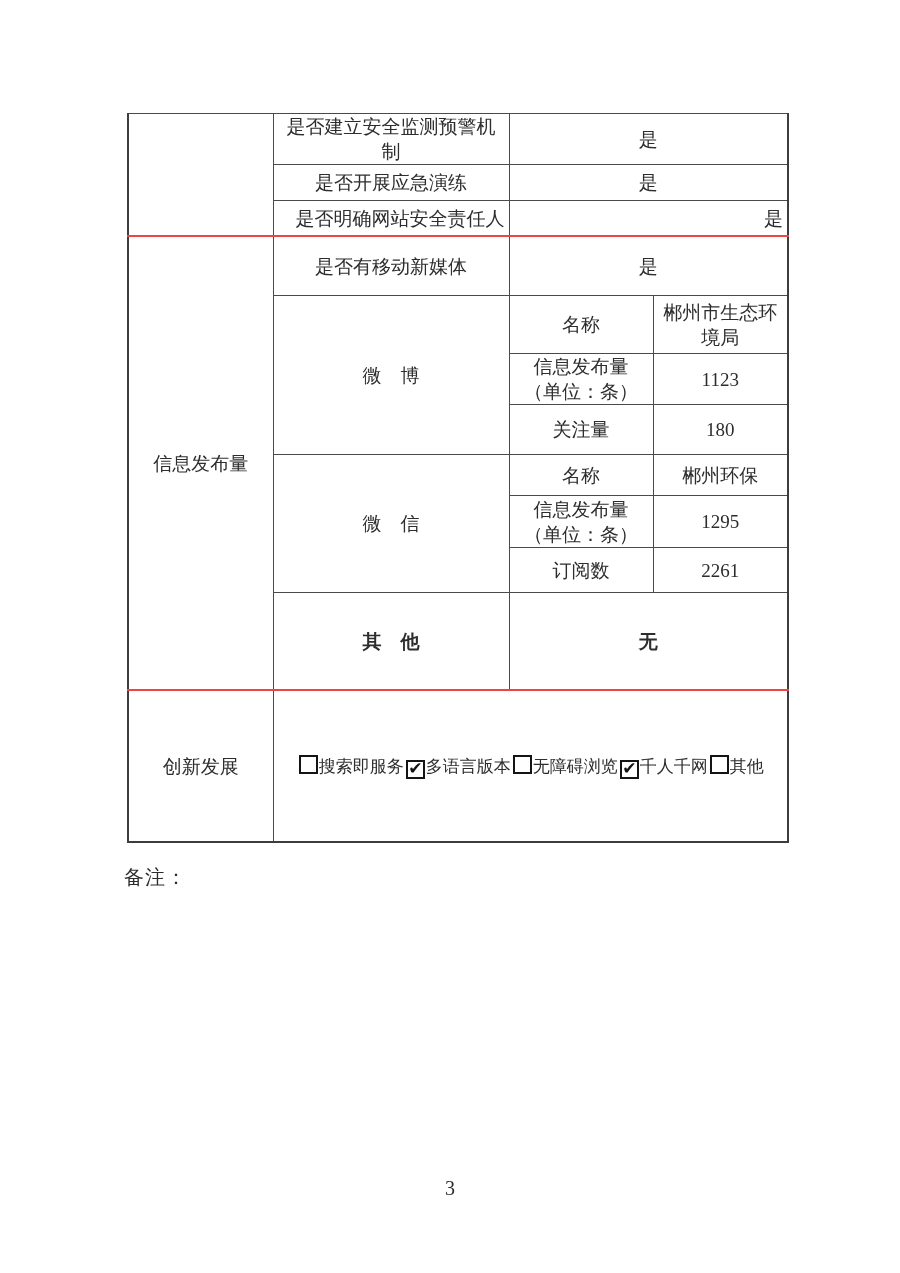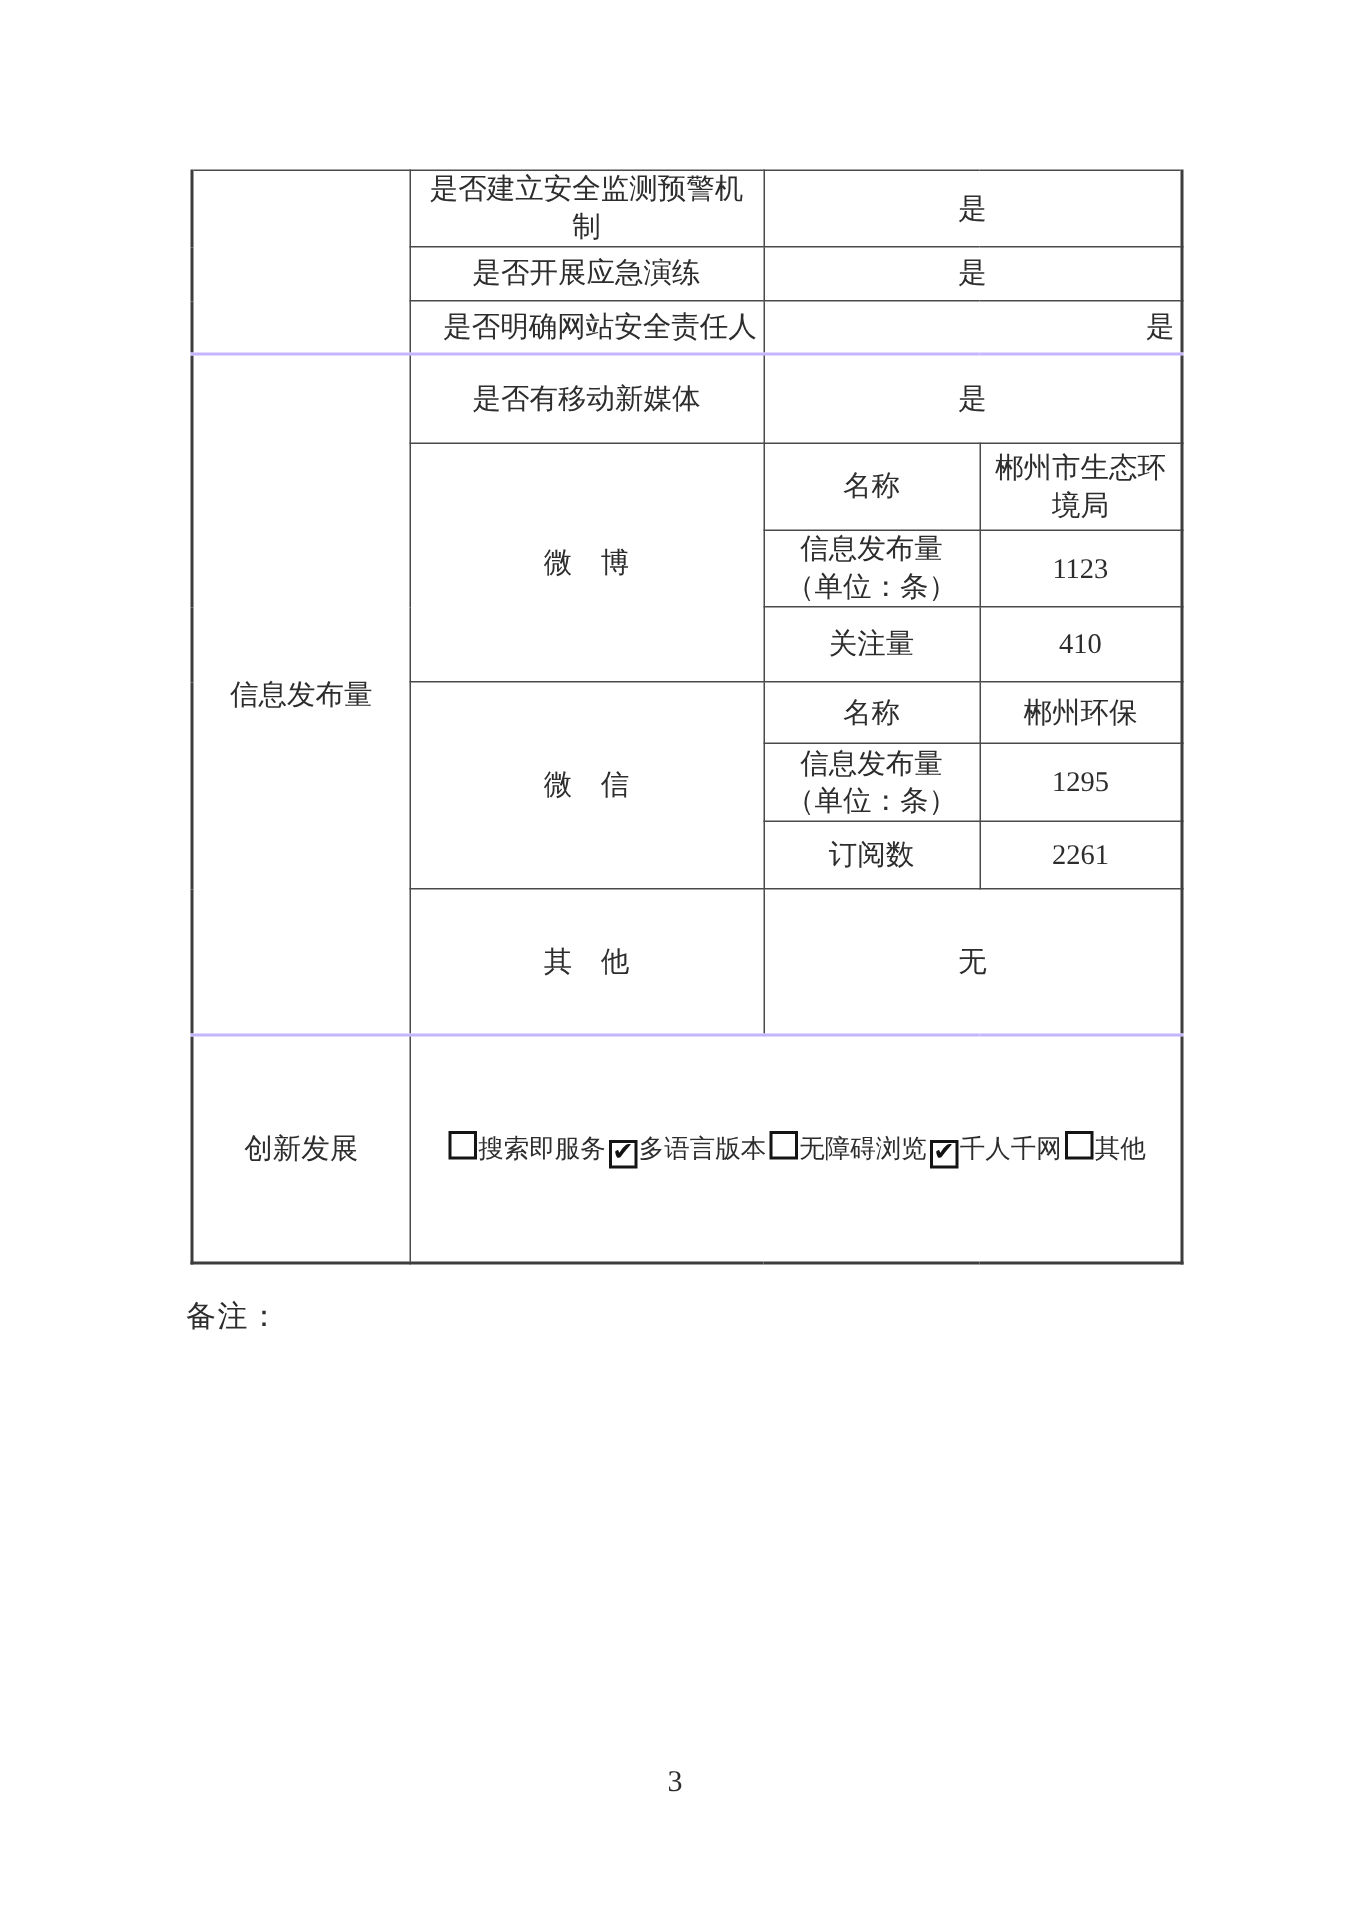--- a/index.html
+++ b/index.html
@@ -15,34 +15,34 @@
     border-collapse:collapse; table-layout:fixed;
     border:2px solid #3d3d3d; border-top-width:1px;padding-left:32px;
   }
   table.report td {
     border:1px solid #4a4a4a;
     font-size:19px; line-height:25px;
     text-align:center; vertical-align:middle;
     padding:0 4px; overflow:hidden;
   }
   
-  tr.sec > td { border-top:2px solid #c4b5fd; }
+  tr.sec > td { border-top:2px solid #ef4444; }
 
   
   tr.r1  > td { height:50px; }
   tr.r2  > td { height:35px; }
   tr.r3  > td { height:34px;text-align:right; }
   tr.r4  > td { height:58px; }
   tr.r5  > td { height:57px; }
   tr.r6  > td { height:49px; }
   tr.r7  > td { height:49px; }
   tr.r8  > td { height:40px; }
   tr.r9  > td { height:51px; }
   tr.r10 > td { height:44px; }
-  tr.r11 > td { height:96px; }
+  tr.r11 > td { height:96px;font-weight:bold; }
   tr.r12 > td { height:150px; }
 
   td.q1 { padding:0 17px; }           
   td.wrap2 { white-space:pre-line; }  
 
   
   .chk-line { display:inline-block; white-space:nowrap; }
   .chk-box {
     display:inline-block; width:15px; height:15px;
     border:2px solid #141414; background:#fff;
@@ -101,21 +101,21 @@
       <td>名称</td>
       <td>郴州市生态环境局</td>
     </tr>
     <tr class="r6">
       <td class="wrap2">信息发布量
 （单位：条）</td>
       <td>1123</td>
     </tr>
     <tr class="r7">
       <td>关注量</td>
-      <td>410</td>
+      <td>180</td>
     </tr>
 
     <tr class="r8">
       <td rowspan="3">微　信</td>
       <td>名称</td>
       <td>郴州环保</td>
     </tr>
     <tr class="r9">
       <td class="wrap2">信息发布量
 （单位：条）</td>

